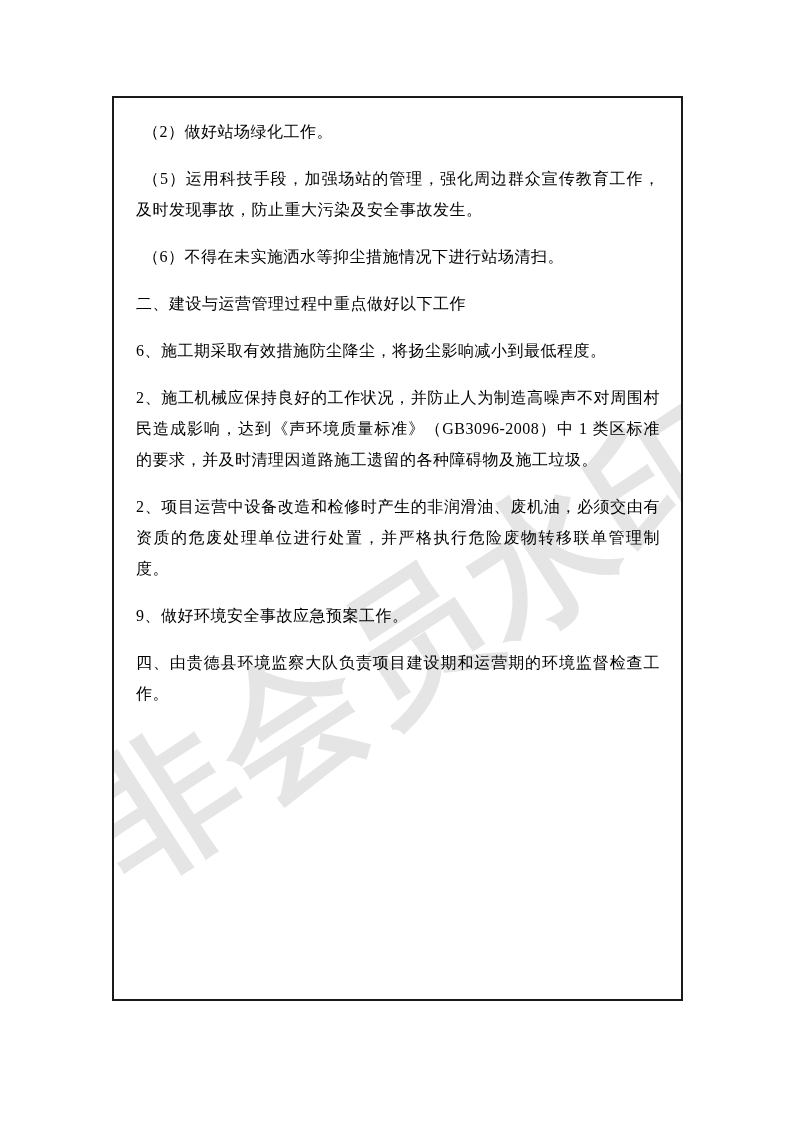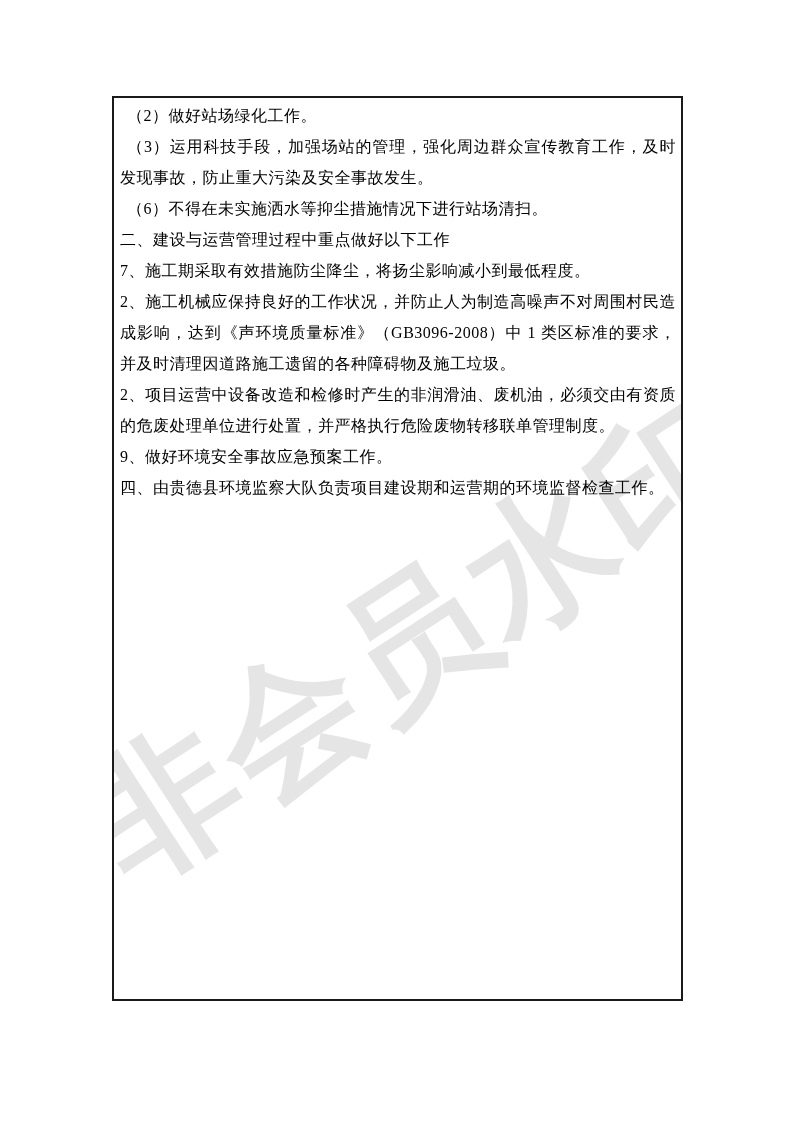--- a/index.html
+++ b/index.html
@@ -44,43 +44,43 @@
     transform: rotate(-33deg);
     transform-origin: center center;
     pointer-events: none;
     user-select: none;
   }
   .paragraphs {
     position: relative;
     z-index: 1;
   }
   .para {
-    margin: 0;
+    margin: 16px;
     padding: 0;
     font-size: 16px;
     line-height: 31px;
     letter-spacing: 0.5px;
     color: #000000;
     text-align: justify;
   }
   .p-indent {
     text-indent: 7px;
   }
 </style>
 </head>
 <body>
 
 <div class="page">
   <div class="content-box">
     <div class="watermark">非会员水印</div>
     <div class="paragraphs">
         <p class="para p-indent">（2）做好站场绿化工作。</p>
-        <p class="para p-indent">（3）运用科技手段，加强场站的管理，强化周边群众宣传教育工作，及时发现事故，防止重大污染及安全事故发生。</p>
+        <p class="para p-indent">（5）运用科技手段，加强场站的管理，强化周边群众宣传教育工作，及时发现事故，防止重大污染及安全事故发生。</p>
         <p class="para p-indent">（6）不得在未实施洒水等抑尘措施情况下进行站场清扫。</p>
         <p class="para">二、建设与运营管理过程中重点做好以下工作</p>
-        <p class="para">7、施工期采取有效措施防尘降尘，将扬尘影响减小到最低程度。</p>
+        <p class="para">6、施工期采取有效措施防尘降尘，将扬尘影响减小到最低程度。</p>
         <p class="para">2、施工机械应保持良好的工作状况，并防止人为制造高噪声不对周围村民造成影响，达到《声环境质量标准》（GB3096-2008）中 1 类区标准的要求，并及时清理因道路施工遗留的各种障碍物及施工垃圾。</p>
         <p class="para">2、项目运营中设备改造和检修时产生的非润滑油、废机油，必须交由有资质的危废处理单位进行处置，并严格执行危险废物转移联单管理制度。</p>
         <p class="para">9、做好环境安全事故应急预案工作。</p>
         <p class="para">四、由贵德县环境监察大队负责项目建设期和运营期的环境监督检查工作。</p>
       </div>
   </div>
 </div>
 
 </body></html>

